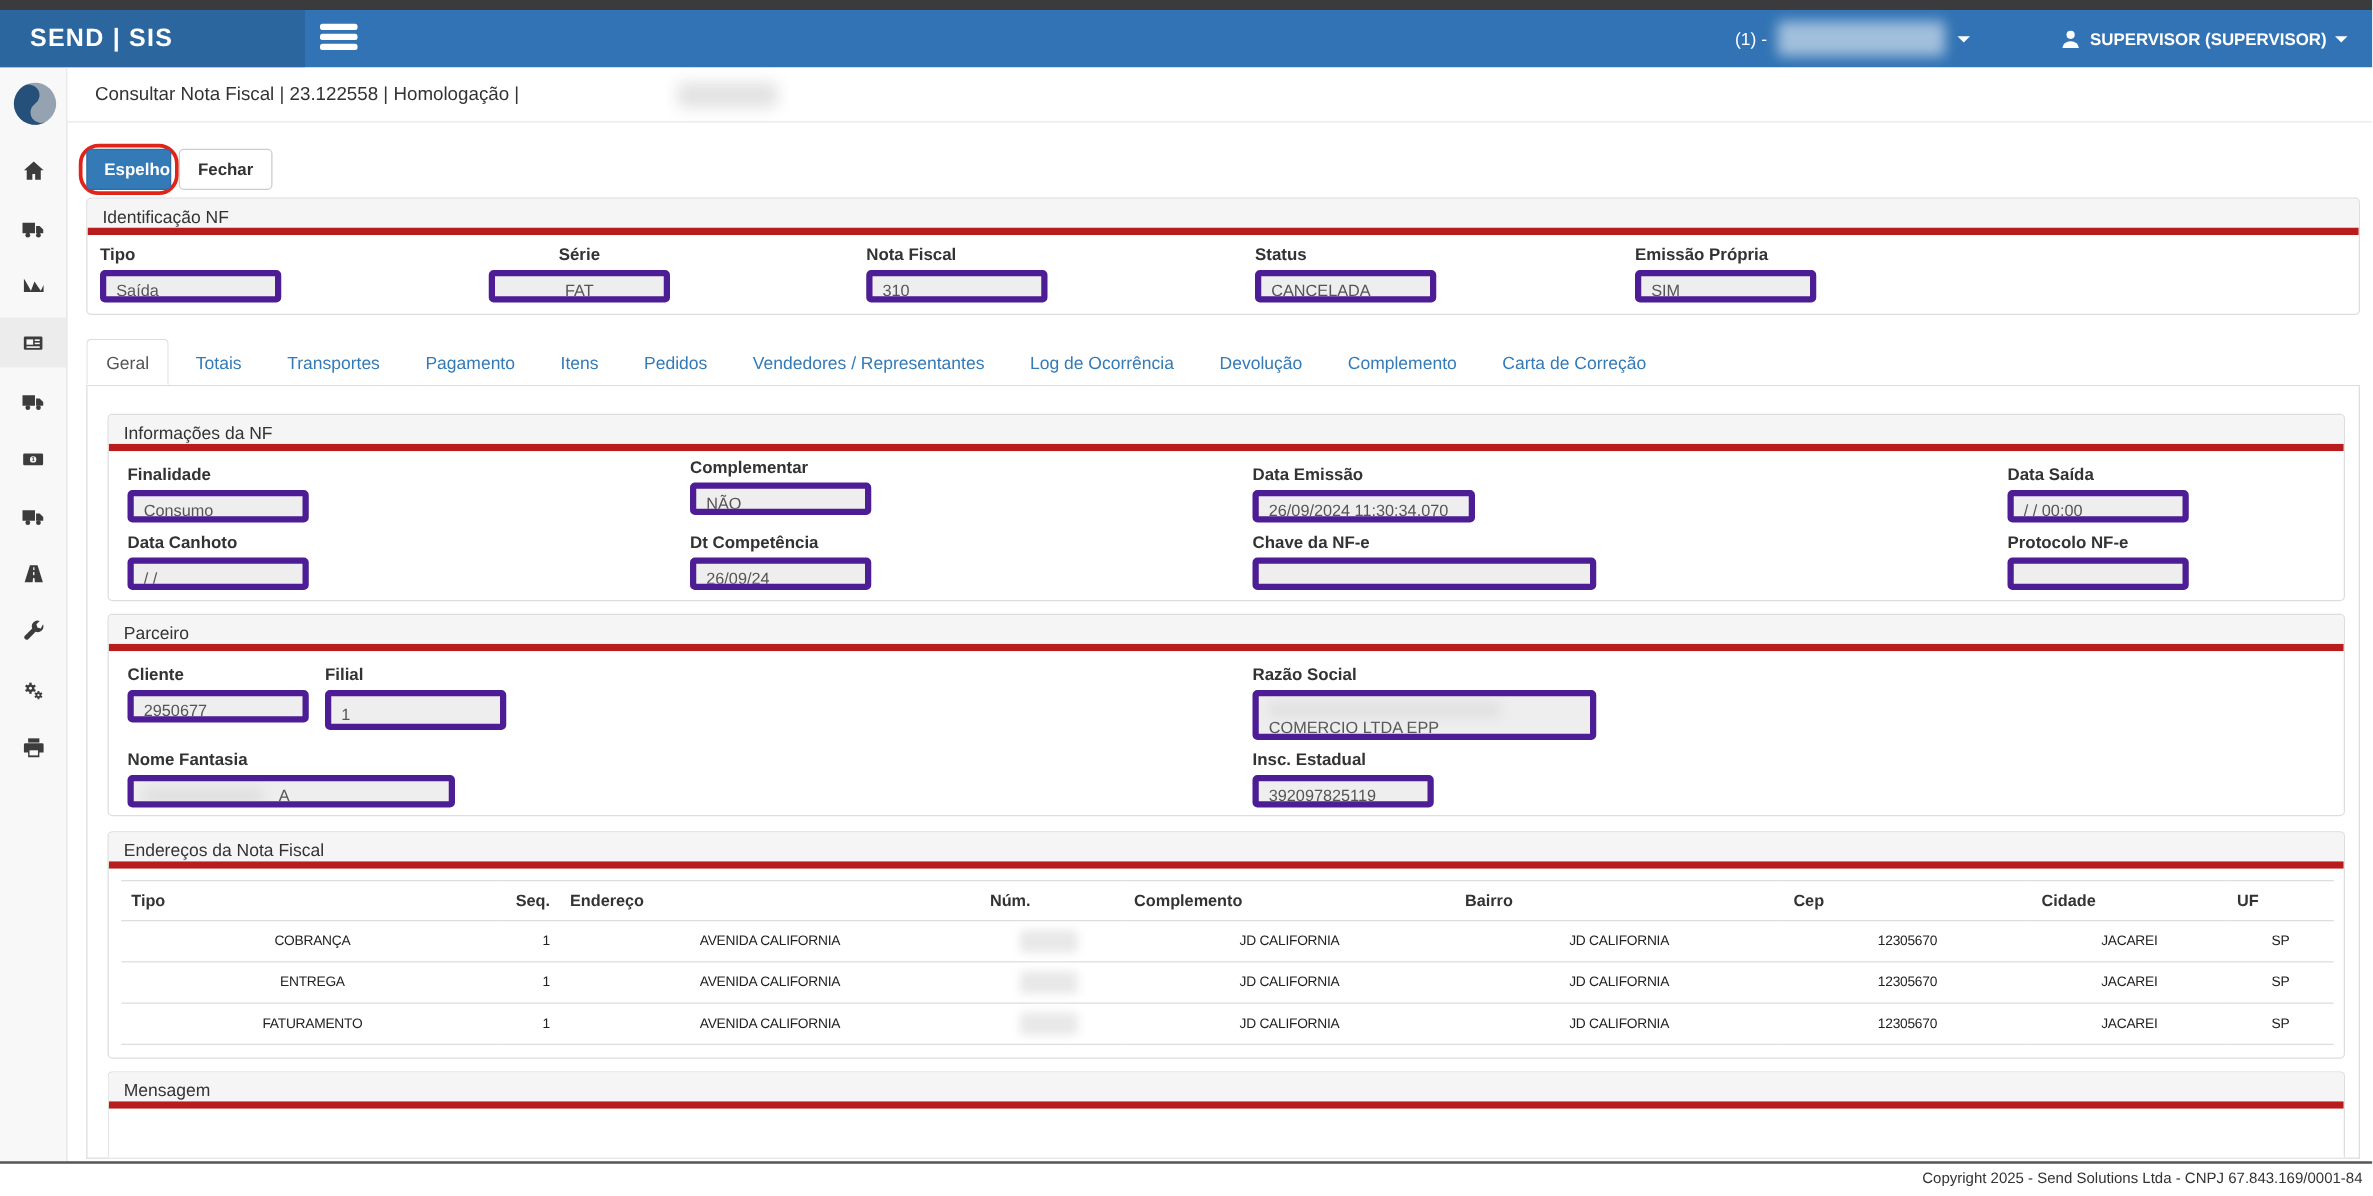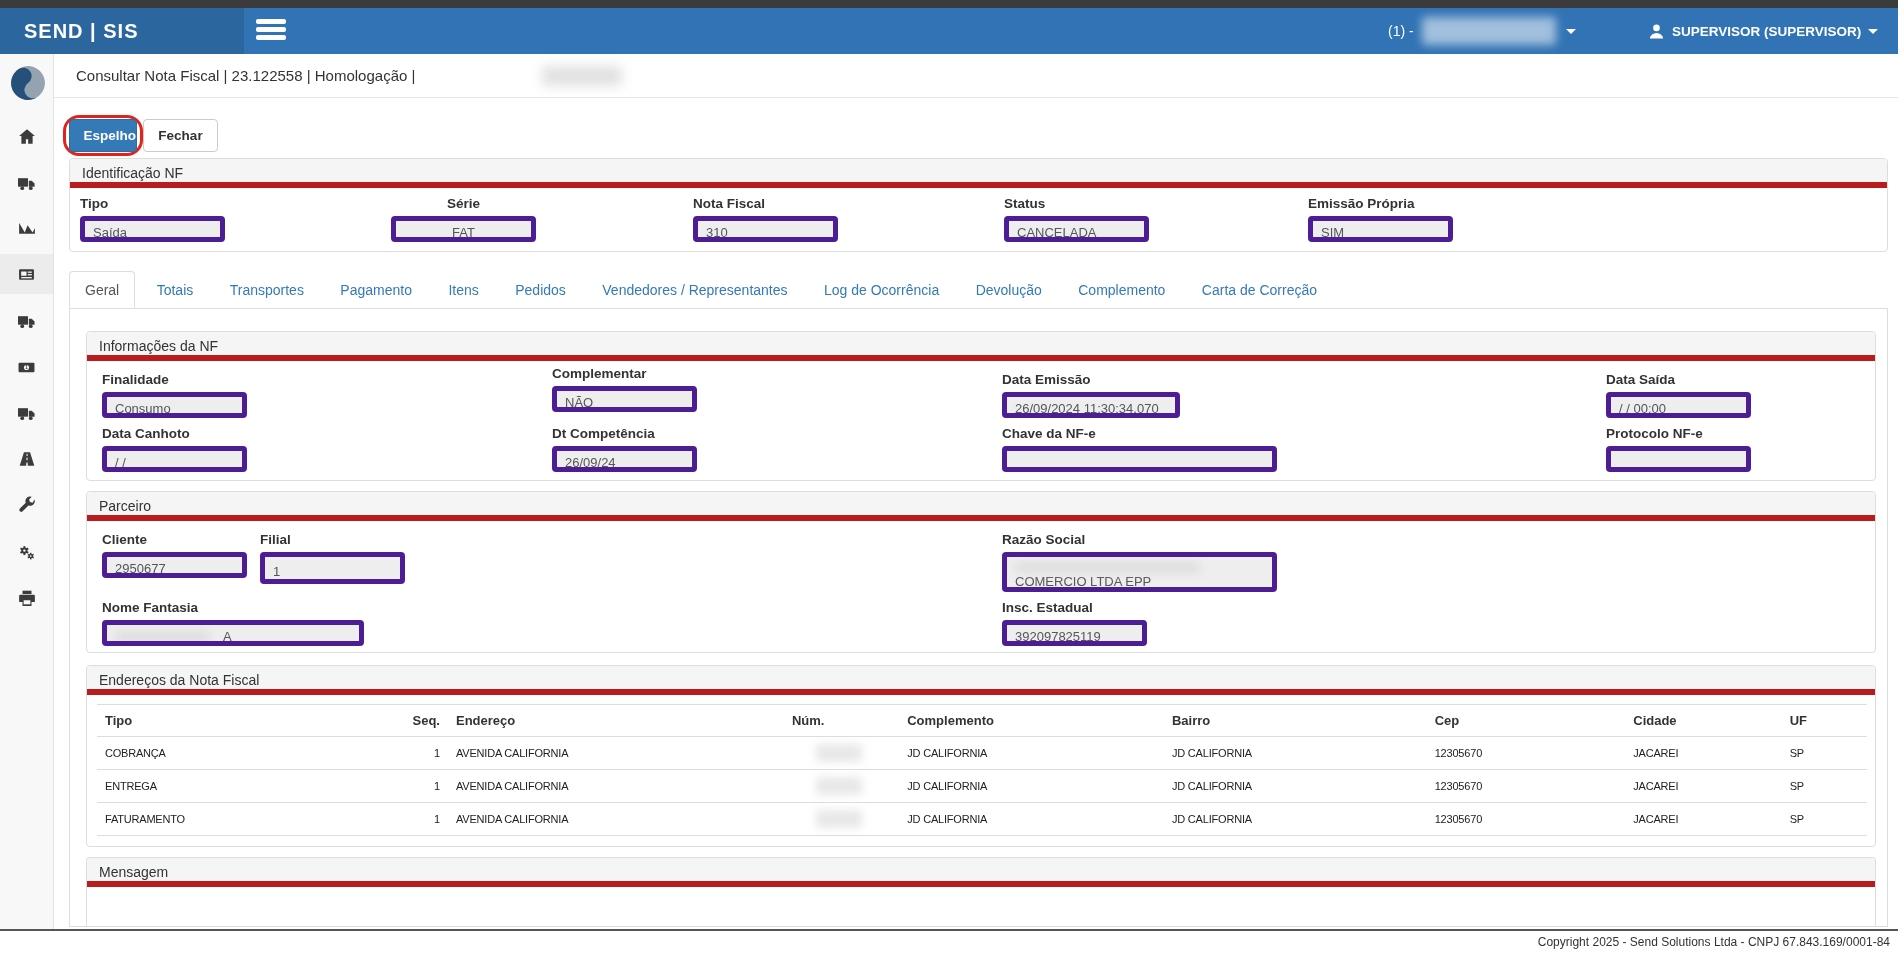--- a/index.html
+++ b/index.html
@@ -63,21 +63,21 @@
          cursor:pointer; margin-right:2px; top:1px; }
   .tab.active { background:#fff; color:#555; border:1px solid #ddd; border-bottom:1px solid #fff;
                 border-radius:4px 4px 0 0; }
   .pane { position:absolute; left:15px; top:211px; width:1819px; height:618px;
           border:1px solid #ddd; border-top:none; background:#fff; }
 
   
   table.addr { position:absolute; left:10px; top:326px; width:1770px; border-collapse:collapse; }
   table.addr th { font-size:13px; font-weight:bold; color:#333; text-align:left; padding:8px 8px;
                   border-top:1px solid #ddd; border-bottom:1px solid #ddd; height:32px; }
-  table.addr td { font-size:11px; color:#222; padding:0 8px; height:33px; border-bottom:1px solid #ddd; letter-spacing:-0.2px; }
+  table.addr td { font-size:11px; color:#222; padding:0 8px; height:33px; border-bottom:1px solid #ddd; letter-spacing:-0.2px;text-align:center; }
   table.addr th.r, table.addr td.r { text-align:right; }
   .num-blur { width:46px; height:18px; margin-left:24px; background:#e8e8e8; filter:blur(4px); border-radius:2px; }
 
   
   .footer { position:absolute; left:0; top:929px; width:1898px; height:28px; border-top:2px solid #55565a; background:#fff; }
   .footer .txt { position:absolute; right:8px; top:4px; font-size:12px; color:#333;margin-left:40px; }
 </style>
 </head>
 <body>
 

